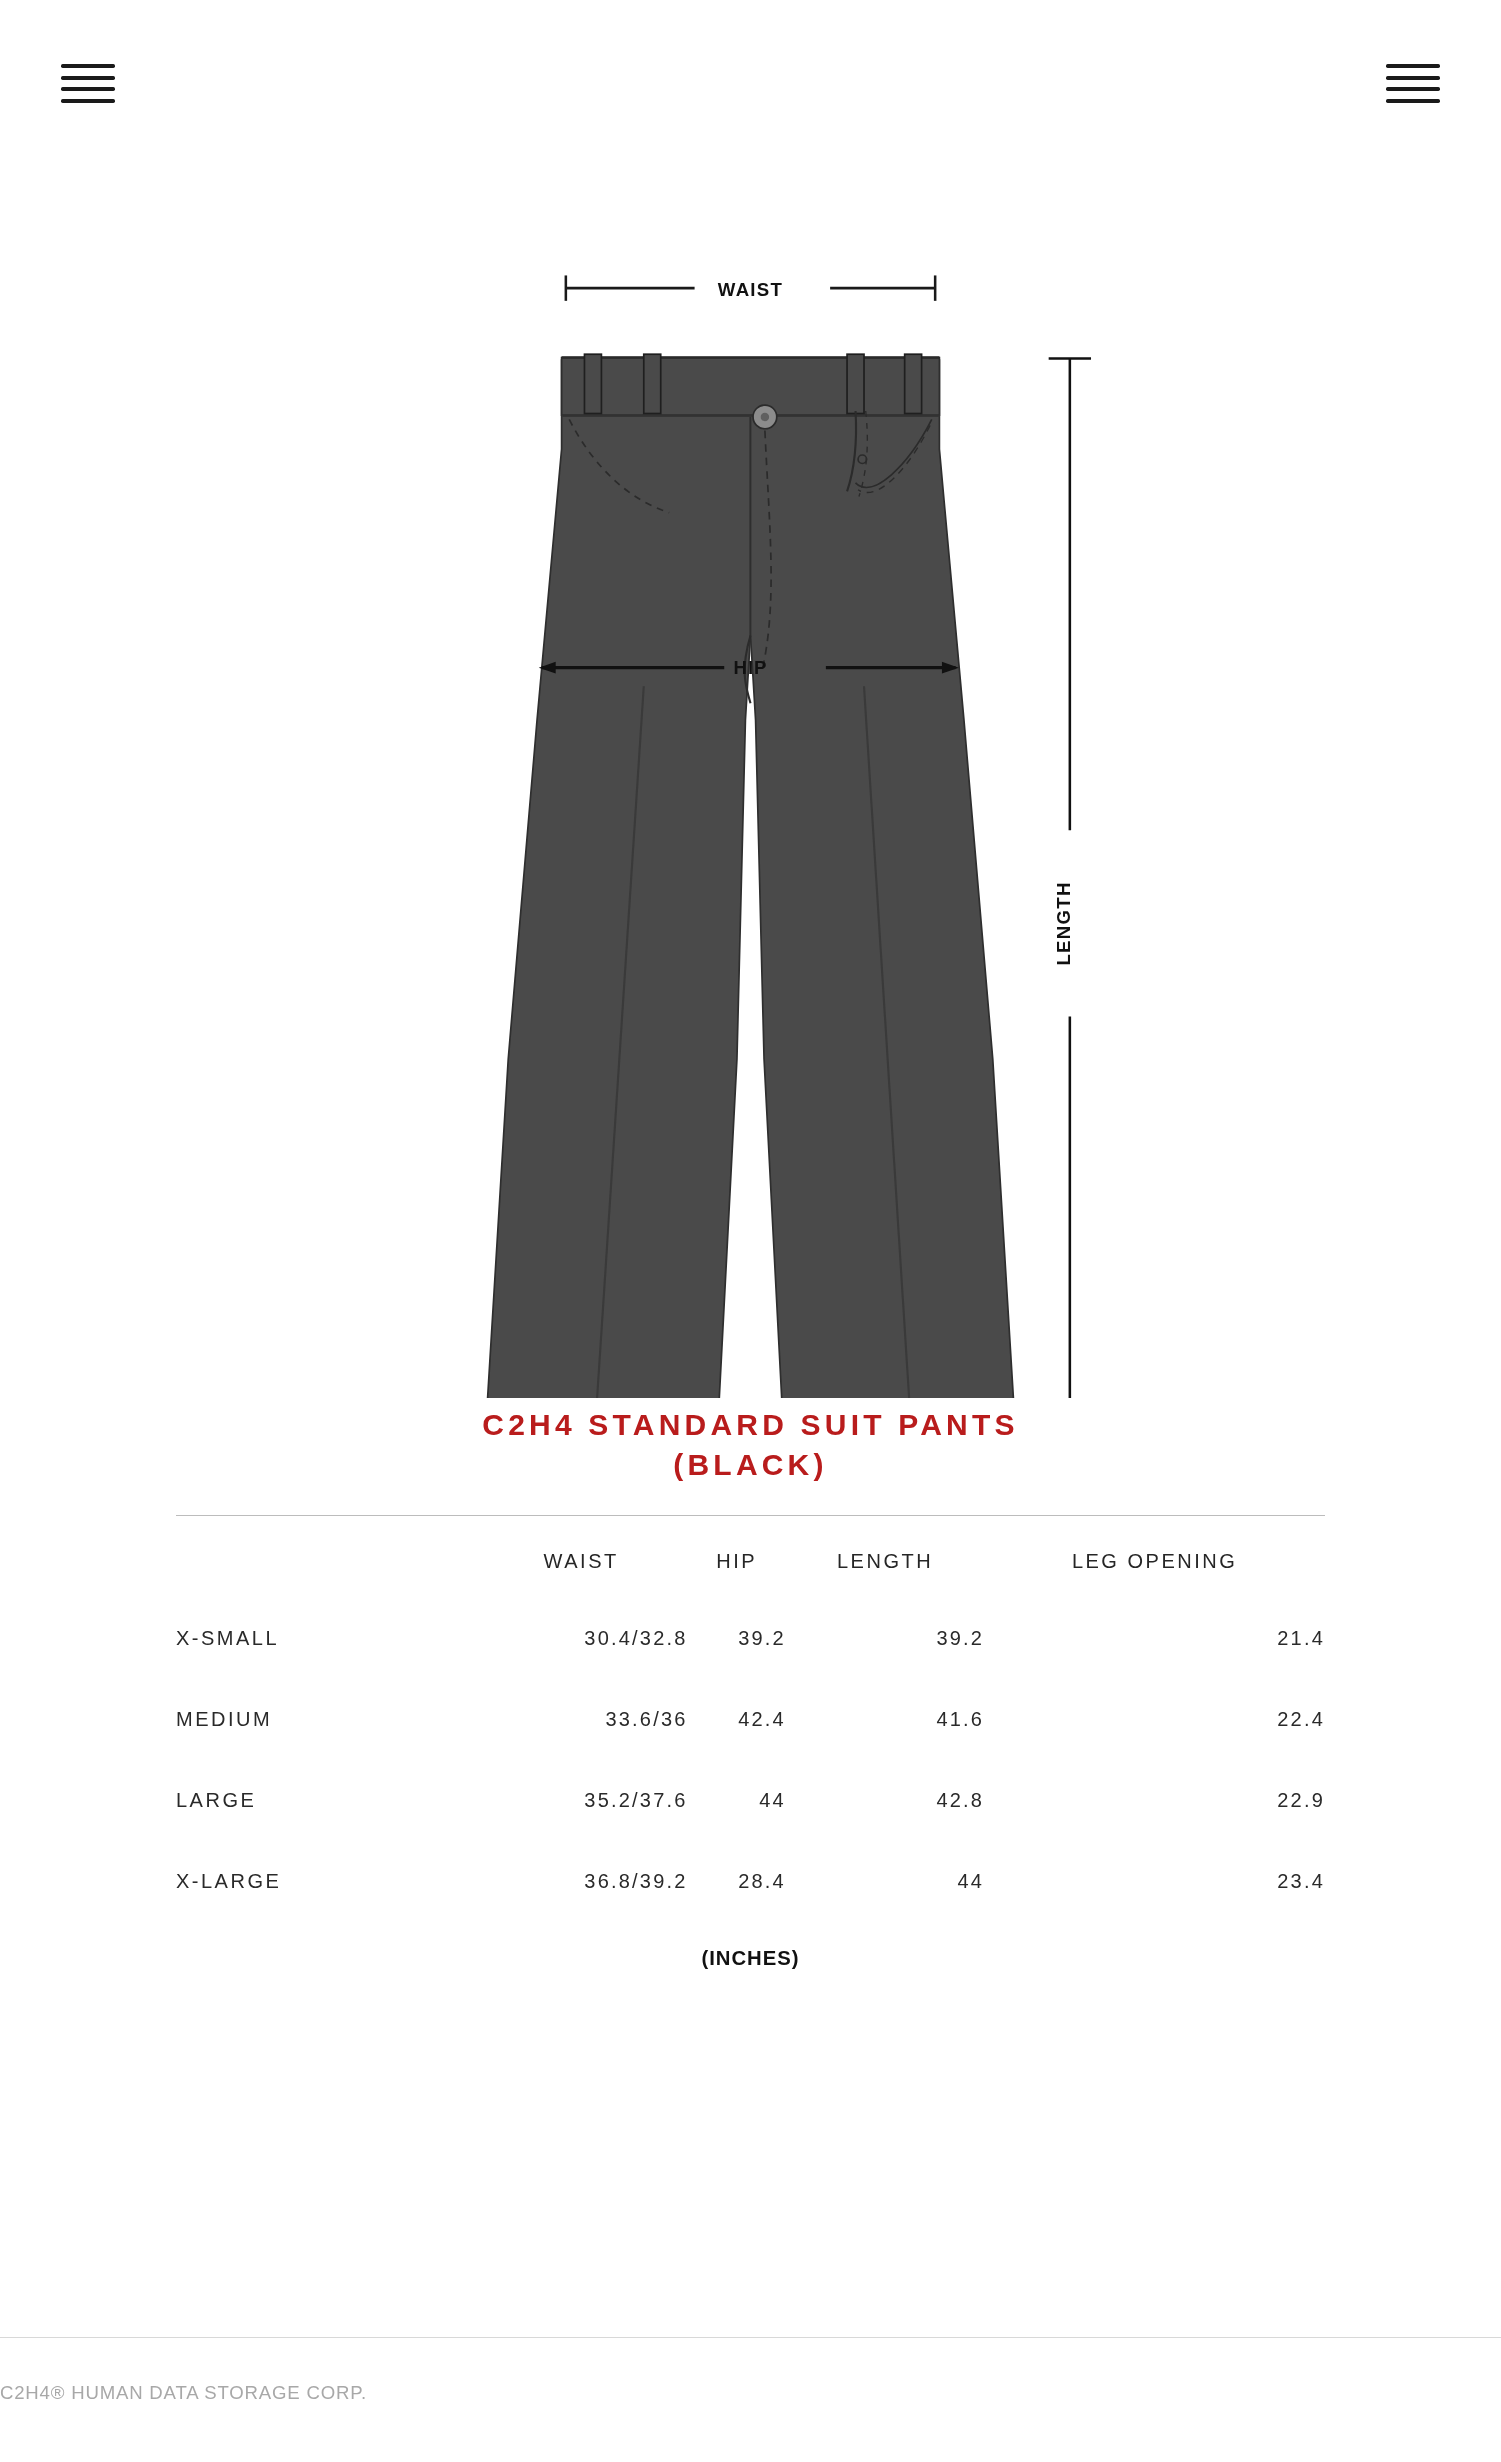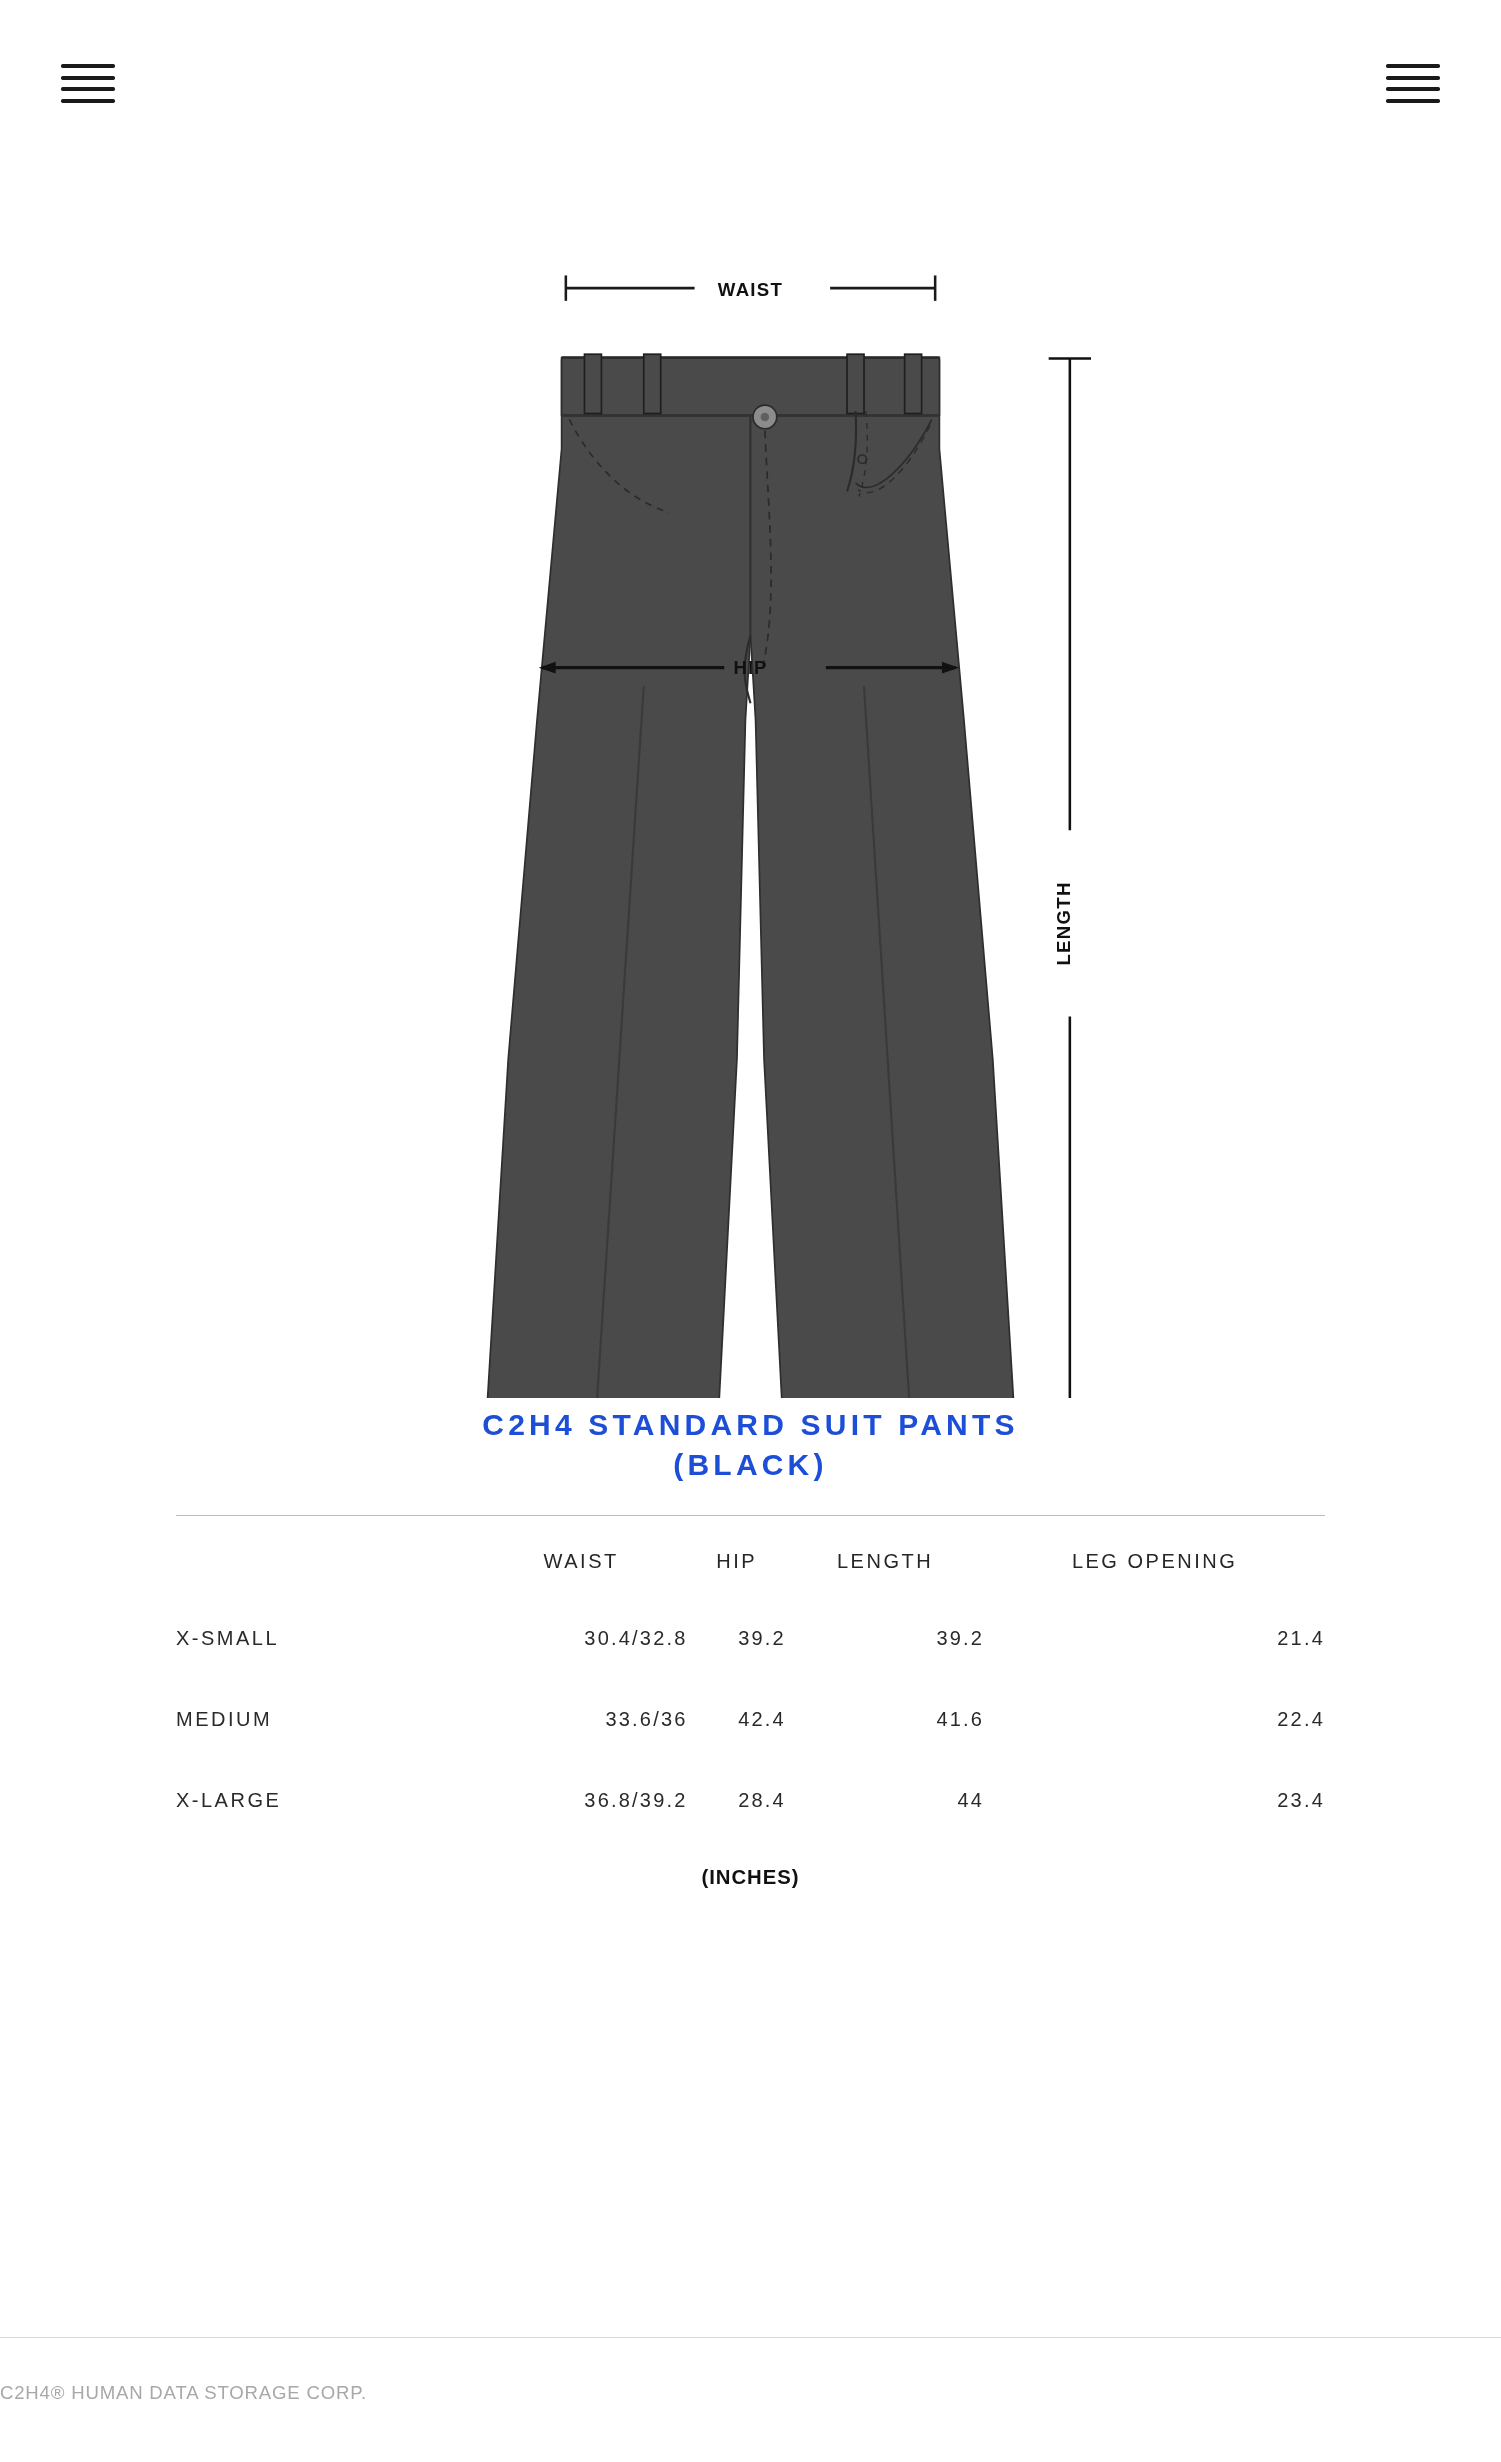--- a/index.html
+++ b/index.html
@@ -62,21 +62,21 @@
   }
 
   
   .product-title {
     text-align: center;
     font-size: 30px;
     font-weight: bold;
     letter-spacing: 4.2px;
     margin-top: 6.8px;
     line-height: 1.35;
-    color: #1d4ed8;
+    color: #b91c1c;
   }
   .product-title .line2 { display: block; }
 
   
   .table-wrap {
     margin: 29px 176px 0 176px;
     border-top: 1.4px solid #bcbcbc;
   }
   table.size-table {
     width: 100%;
@@ -266,20 +266,27 @@
         <td>21.4</td>
       </tr>
       <tr>
         <td class="c0">MEDIUM</td>
         <td>33.6/36</td>
         <td>42.4</td>
         <td>41.6</td>
         <td>22.4</td>
       </tr>
       <tr>
+        <td class="c0">LARGE</td>
+        <td>35.2/37.6</td>
+        <td>44</td>
+        <td>42.8</td>
+        <td>22.9</td>
+      </tr>
+      <tr>
         <td class="c0">X-LARGE</td>
         <td>36.8/39.2</td>
         <td>28.4</td>
         <td>44</td>
         <td>23.4</td>
       </tr>
     </tbody>
   </table>
   <div class="unit-note">(INCHES)</div>
 </div>

